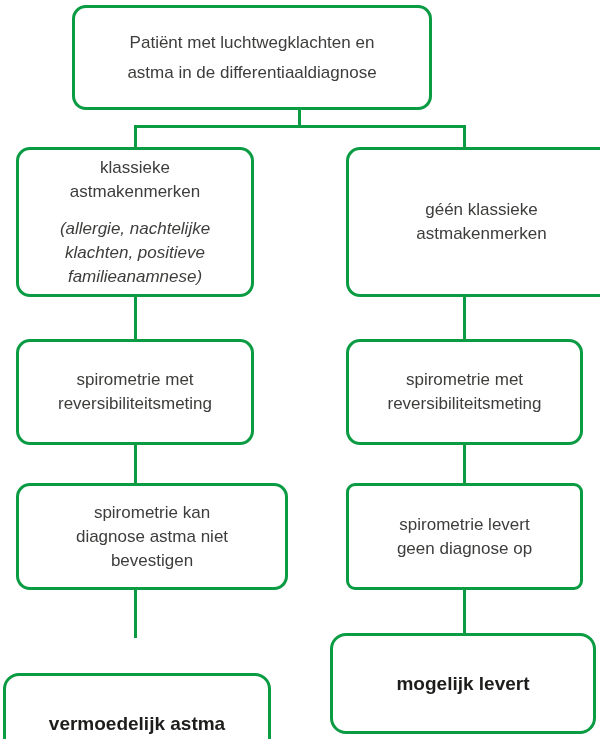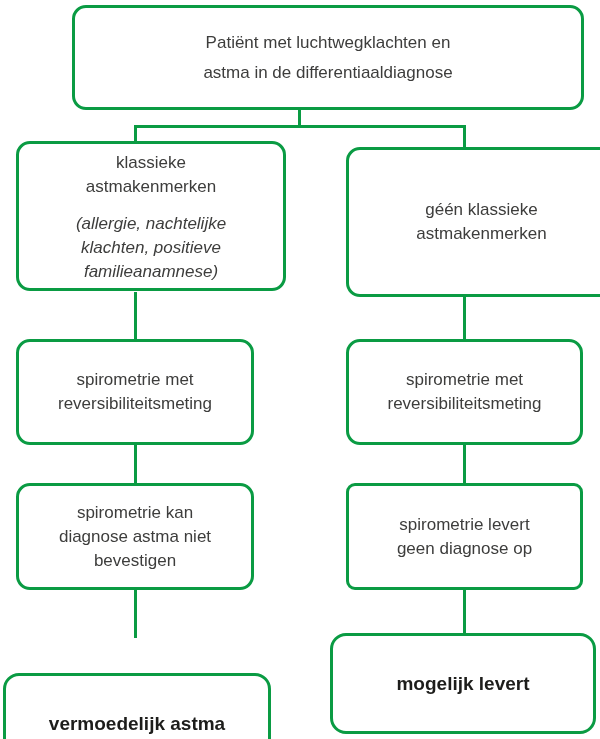--- a/index.html
+++ b/index.html
@@ -32,28 +32,28 @@
     white-space: pre-line;
     z-index: 1;
     padding: 4px 8px;
   }
   .connector {
     position: absolute;
     background: #0a9b43;
     z-index: 0;
   }
   .node-root {
-    left: 72px; top: 5px; width: 512px; height: 105px;
+    left: 72px; top: 5px; width: 360px; height: 105px;
     line-height: 30px;
   }
-  .node-left-branch  { left: 16px;  top: 141px; width: 270px; height: 150px; justify-content: flex-end; }
+  .node-left-branch  { left: 16px;  top: 147px; width: 238px; height: 150px; }
   .node-right-branch { left: 346px; top: 147px; width: 271px; height: 150px; }
   .node-left-spiro   { left: 16px;  top: 339px; width: 238px; height: 106px; }
   .node-right-spiro  { left: 346px; top: 339px; width: 237px; height: 106px; }
-  .node-left-result  { left: 16px;  top: 483px; width: 238px; height: 107px; }
+  .node-left-result  { left: 16px;  top: 483px; width: 272px; height: 107px; }
   .node-right-result { left: 346px; top: 483px; width: 237px; height: 107px; border-radius: 9px; }
   .node-conclusion {
     font-weight: 700;
     font-size: 19px;
     color: #1d1d1b;
     border-radius: 16px;
   }
   .node-left-conclusion  { left: 3px;   top: 633px; width: 268px; height: 101px; margin-top: 40px; }
   .node-right-conclusion { left: 330px; top: 633px; width: 266px; height: 101px; }
   .note { margin-top: 13px; font-style: italic; }

